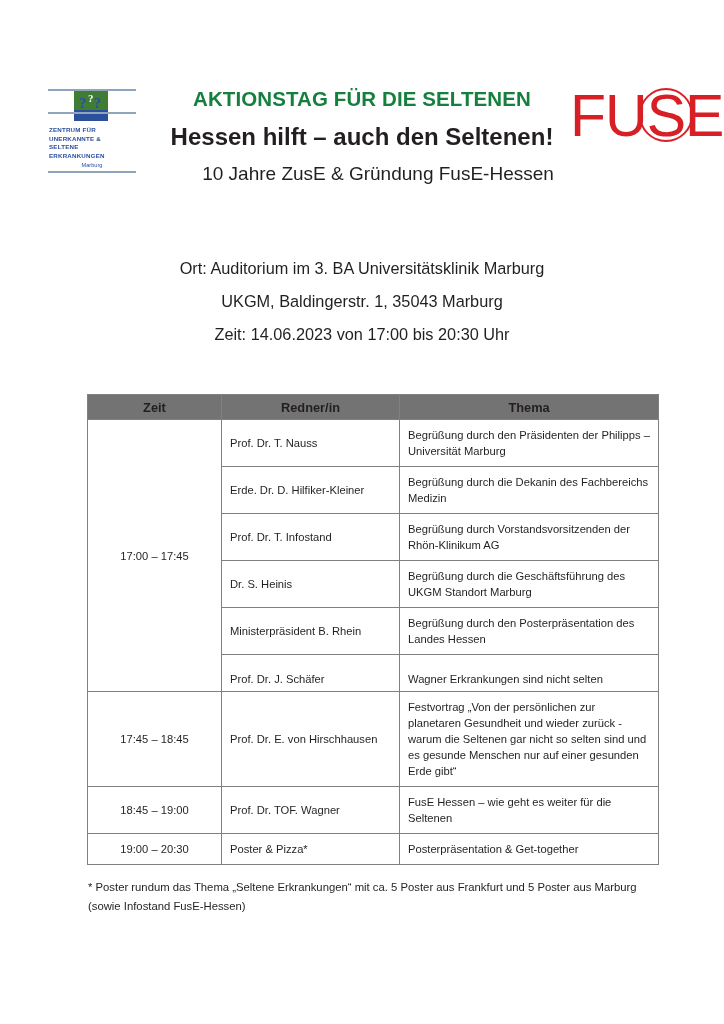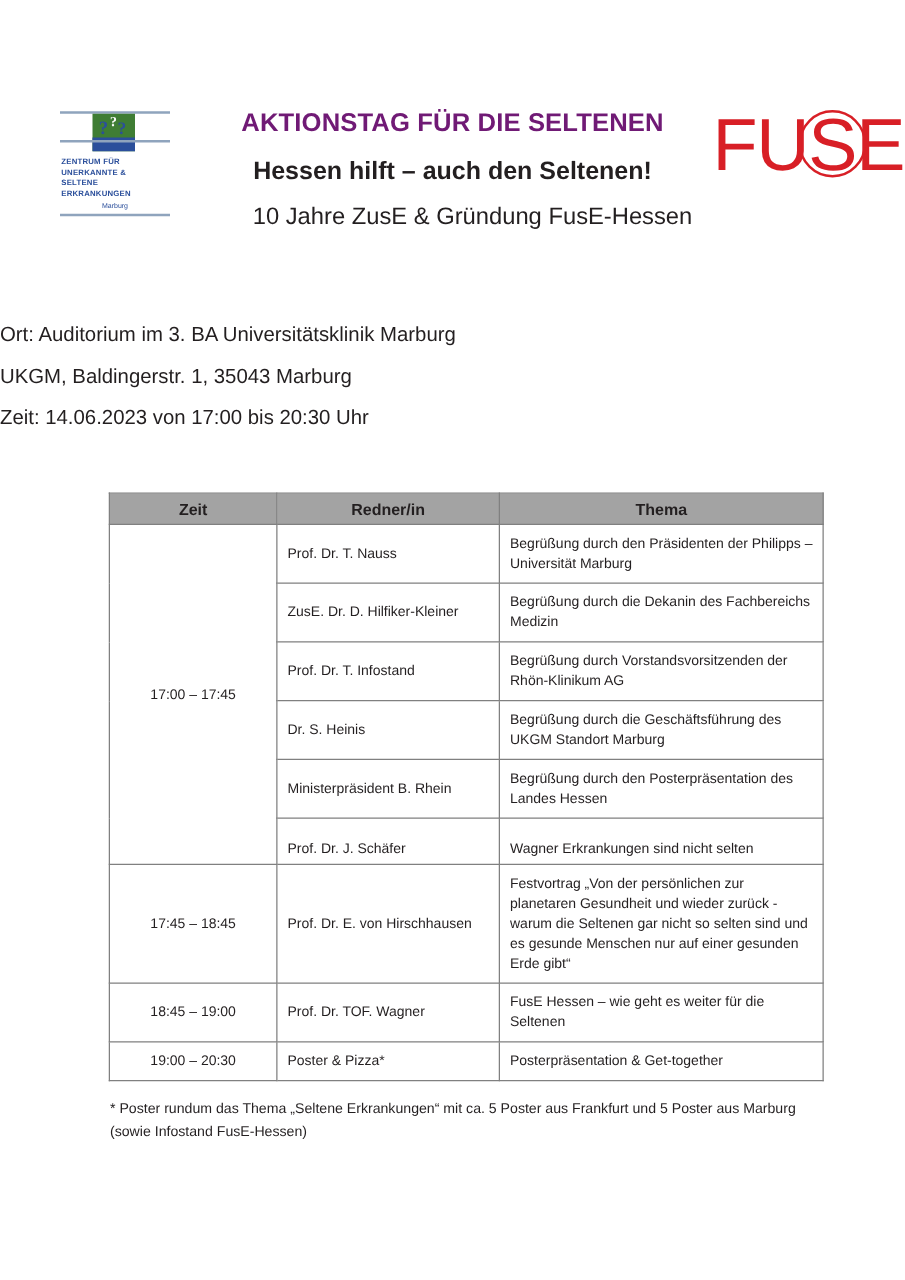--- a/index.html
+++ b/index.html
@@ -121,48 +121,49 @@
 
   
   .title-block {
     position: absolute;
     left: 0;
     right: 0;
     top: 86px;
     text-align: center;
   }
   .title-main {
-    color: #701a75;
+    color: #15803d;
     font-size: 20.5px;
     font-weight: bold;
     letter-spacing: 0.1px;
     margin: 0;
     line-height: 26px;
   }
   .title-sub {
     color: #231f20;
-    font-size: 20px;
+    font-size: 24px;
     font-weight: bold;
     margin: 12px 0 0 0;
     line-height: 26px;
   }
   .title-third {
     color: #231f20;
     font-size: 19px;
     font-weight: normal;
     margin: 11px 0 0 0;
     line-height: 26px;
     padding-left: 32px;
   }
 
   
   .event-info {
     position: absolute;
     left: 0; right: 0;
     top: 252px;
+    text-align: center;
   }
   .event-line {
     font-size: 16.3px;
     line-height: 33px;
     color: #231f20;
   }
 
   
   .schedule-wrap {
     position: absolute;
@@ -179,21 +180,21 @@
   table.schedule col.c-spk   { width: 178px; }
   table.schedule col.c-topic { width: 259px; }
 
   table.schedule th,
   table.schedule td {
     border: 1px solid #808080;
     vertical-align: middle;
     color: #231f20;
   }
   table.schedule thead th {
-    background: #a3a3a3;
+    background: #737373;
     font-size: 12.8px;
     font-weight: bold;
     text-align: center;
     height: 20px;
     padding: 2px 4px;
   }
   table.schedule td {
     font-size: 11.2px;
     line-height: 16px;
     padding: 7px 8px;
@@ -276,21 +277,21 @@
         <th>Thema</th>
       </tr>
     </thead>
     <tbody>
         <tr>
           <td class="time-cell" rowspan="6">17:00 – 17:45</td>
           <td class="speaker-cell">Prof. Dr. T. Nauss</td>
           <td class="topic-cell">Begrüßung durch den Präsidenten der Philipps – Universität Marburg</td>
         </tr>
         <tr>
-          <td class="speaker-cell">ZusE. Dr. D. Hilfiker-Kleiner</td>
+          <td class="speaker-cell">Erde. Dr. D. Hilfiker-Kleiner</td>
           <td class="topic-cell">Begrüßung durch die Dekanin des Fachbereichs Medizin</td>
         </tr>
         <tr>
           <td class="speaker-cell">Prof. Dr. T. Infostand</td>
           <td class="topic-cell">Begrüßung durch Vorstandsvorsitzenden der Rhön-Klinikum AG</td>
         </tr>
         <tr>
           <td class="speaker-cell">Dr. S. Heinis</td>
           <td class="topic-cell">Begrüßung durch die Geschäftsführung des UKGM Standort Marburg</td>
         </tr>

